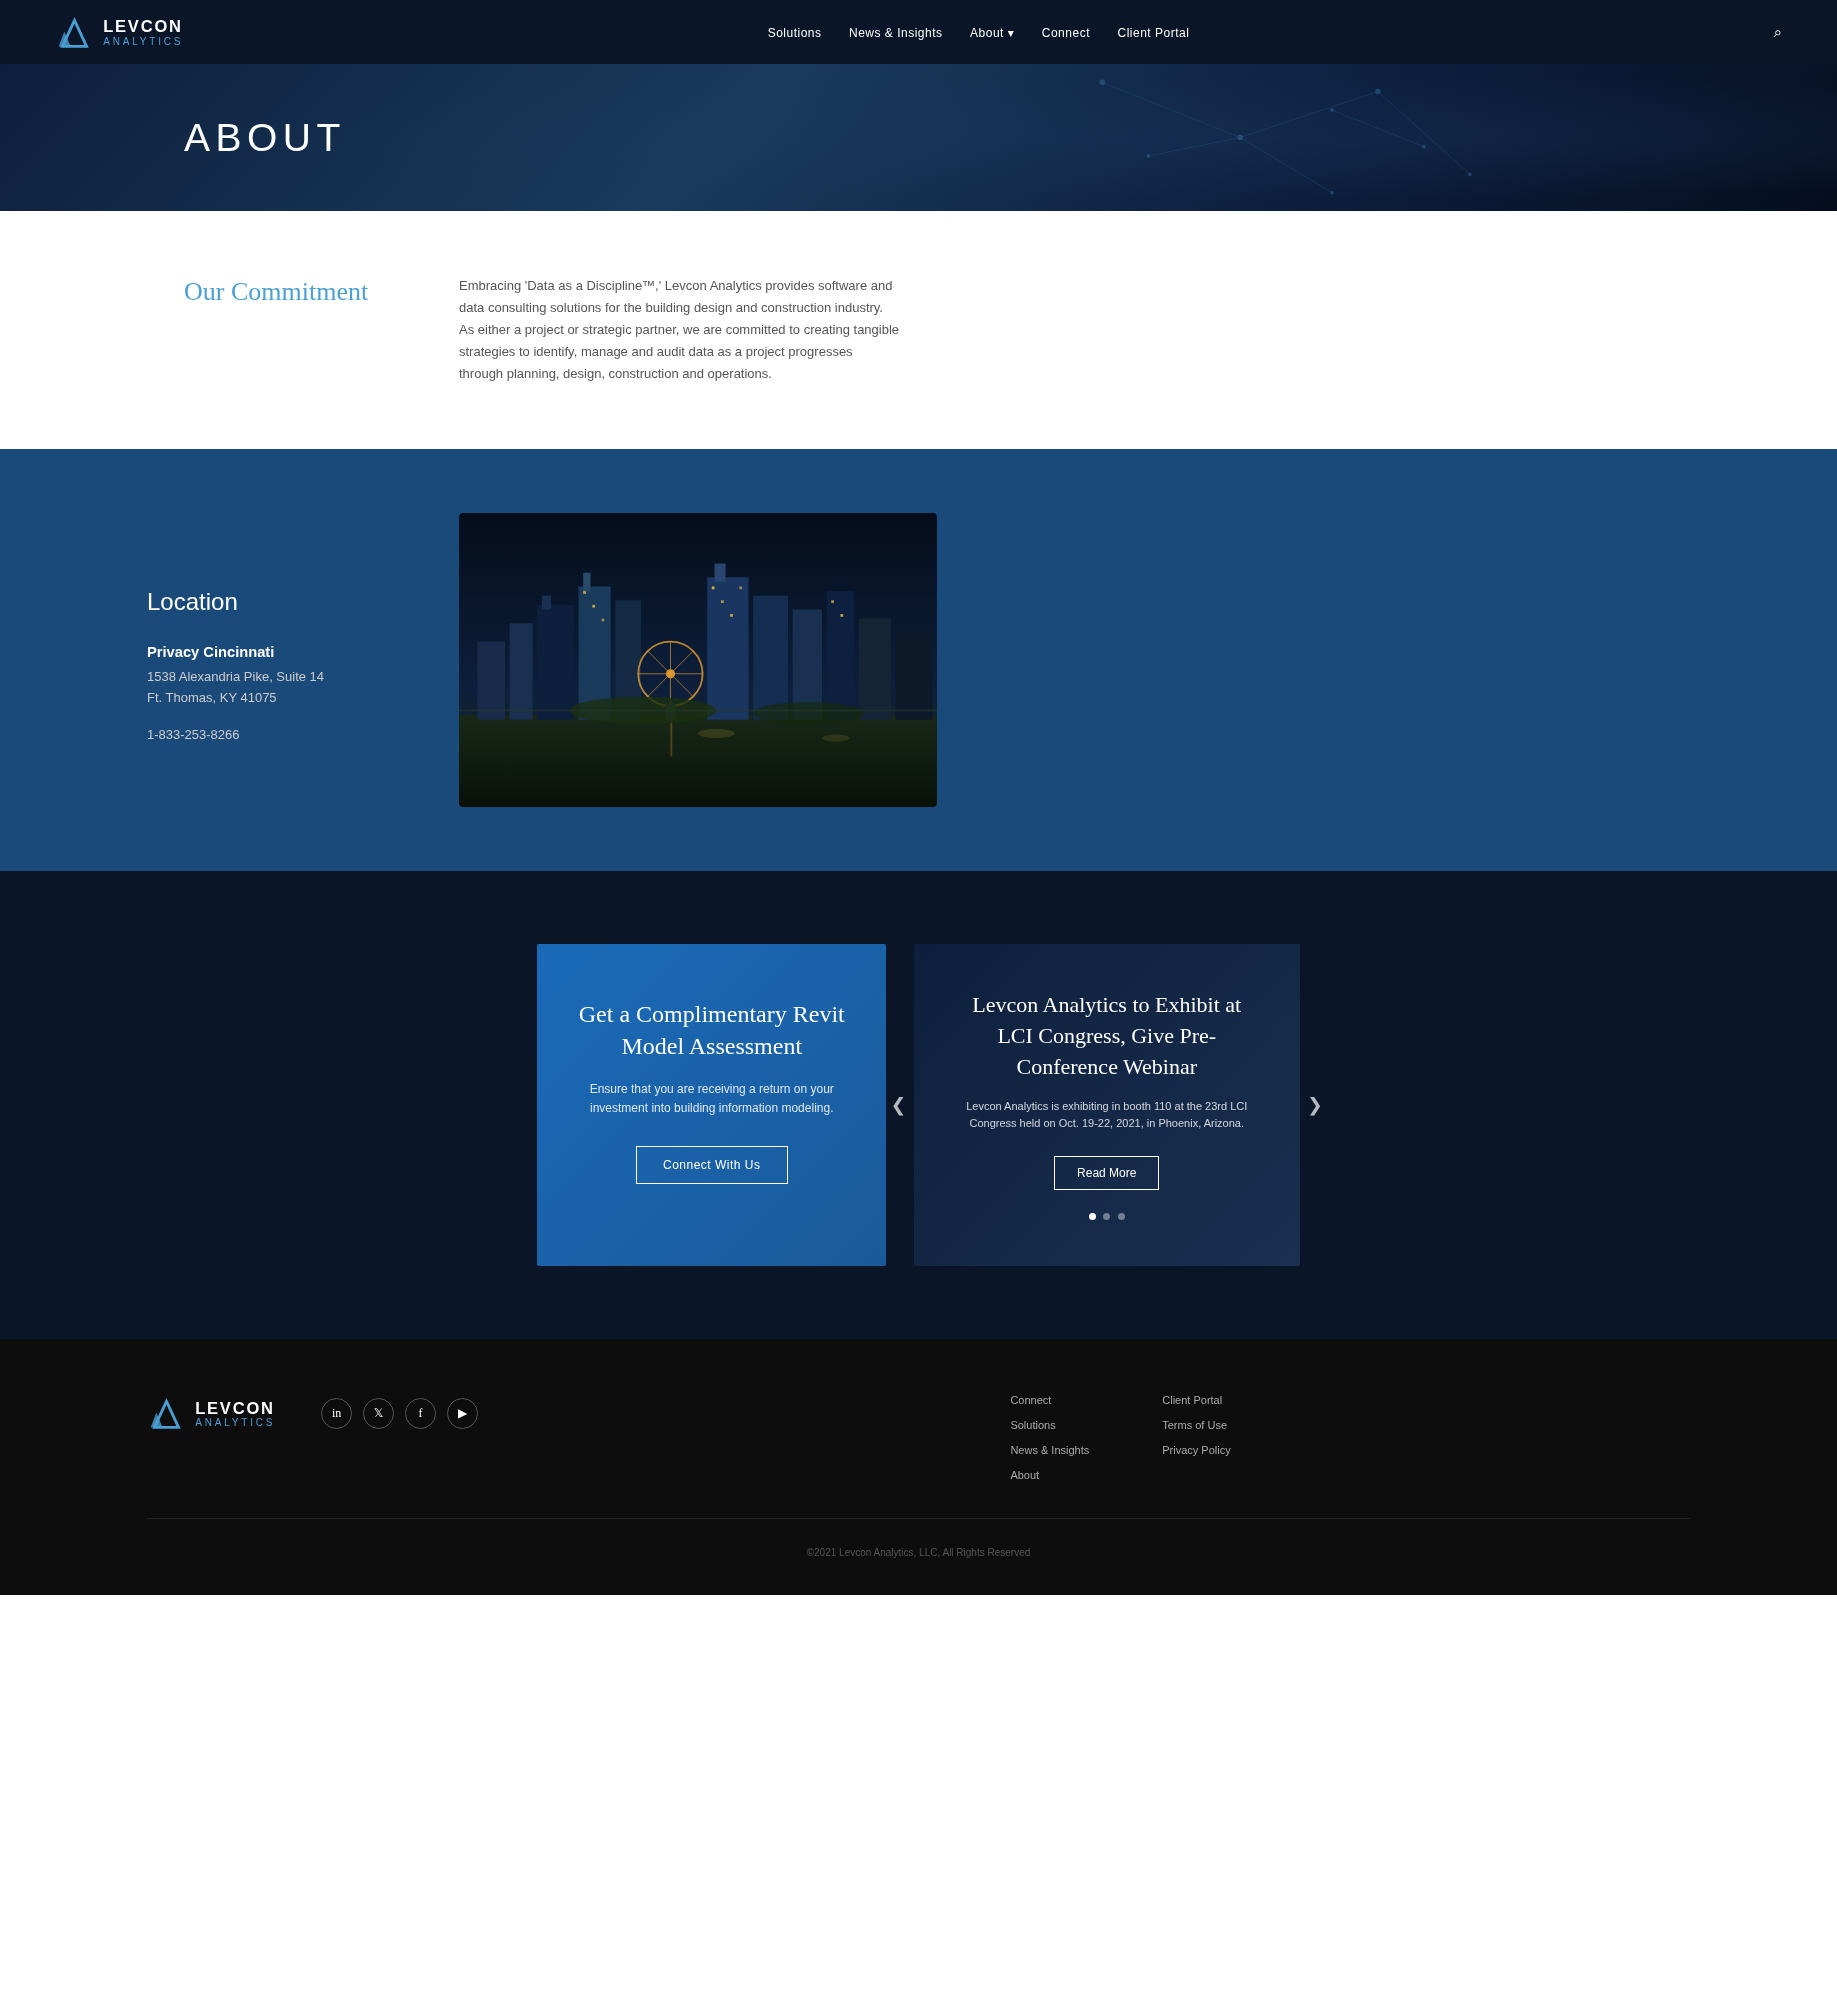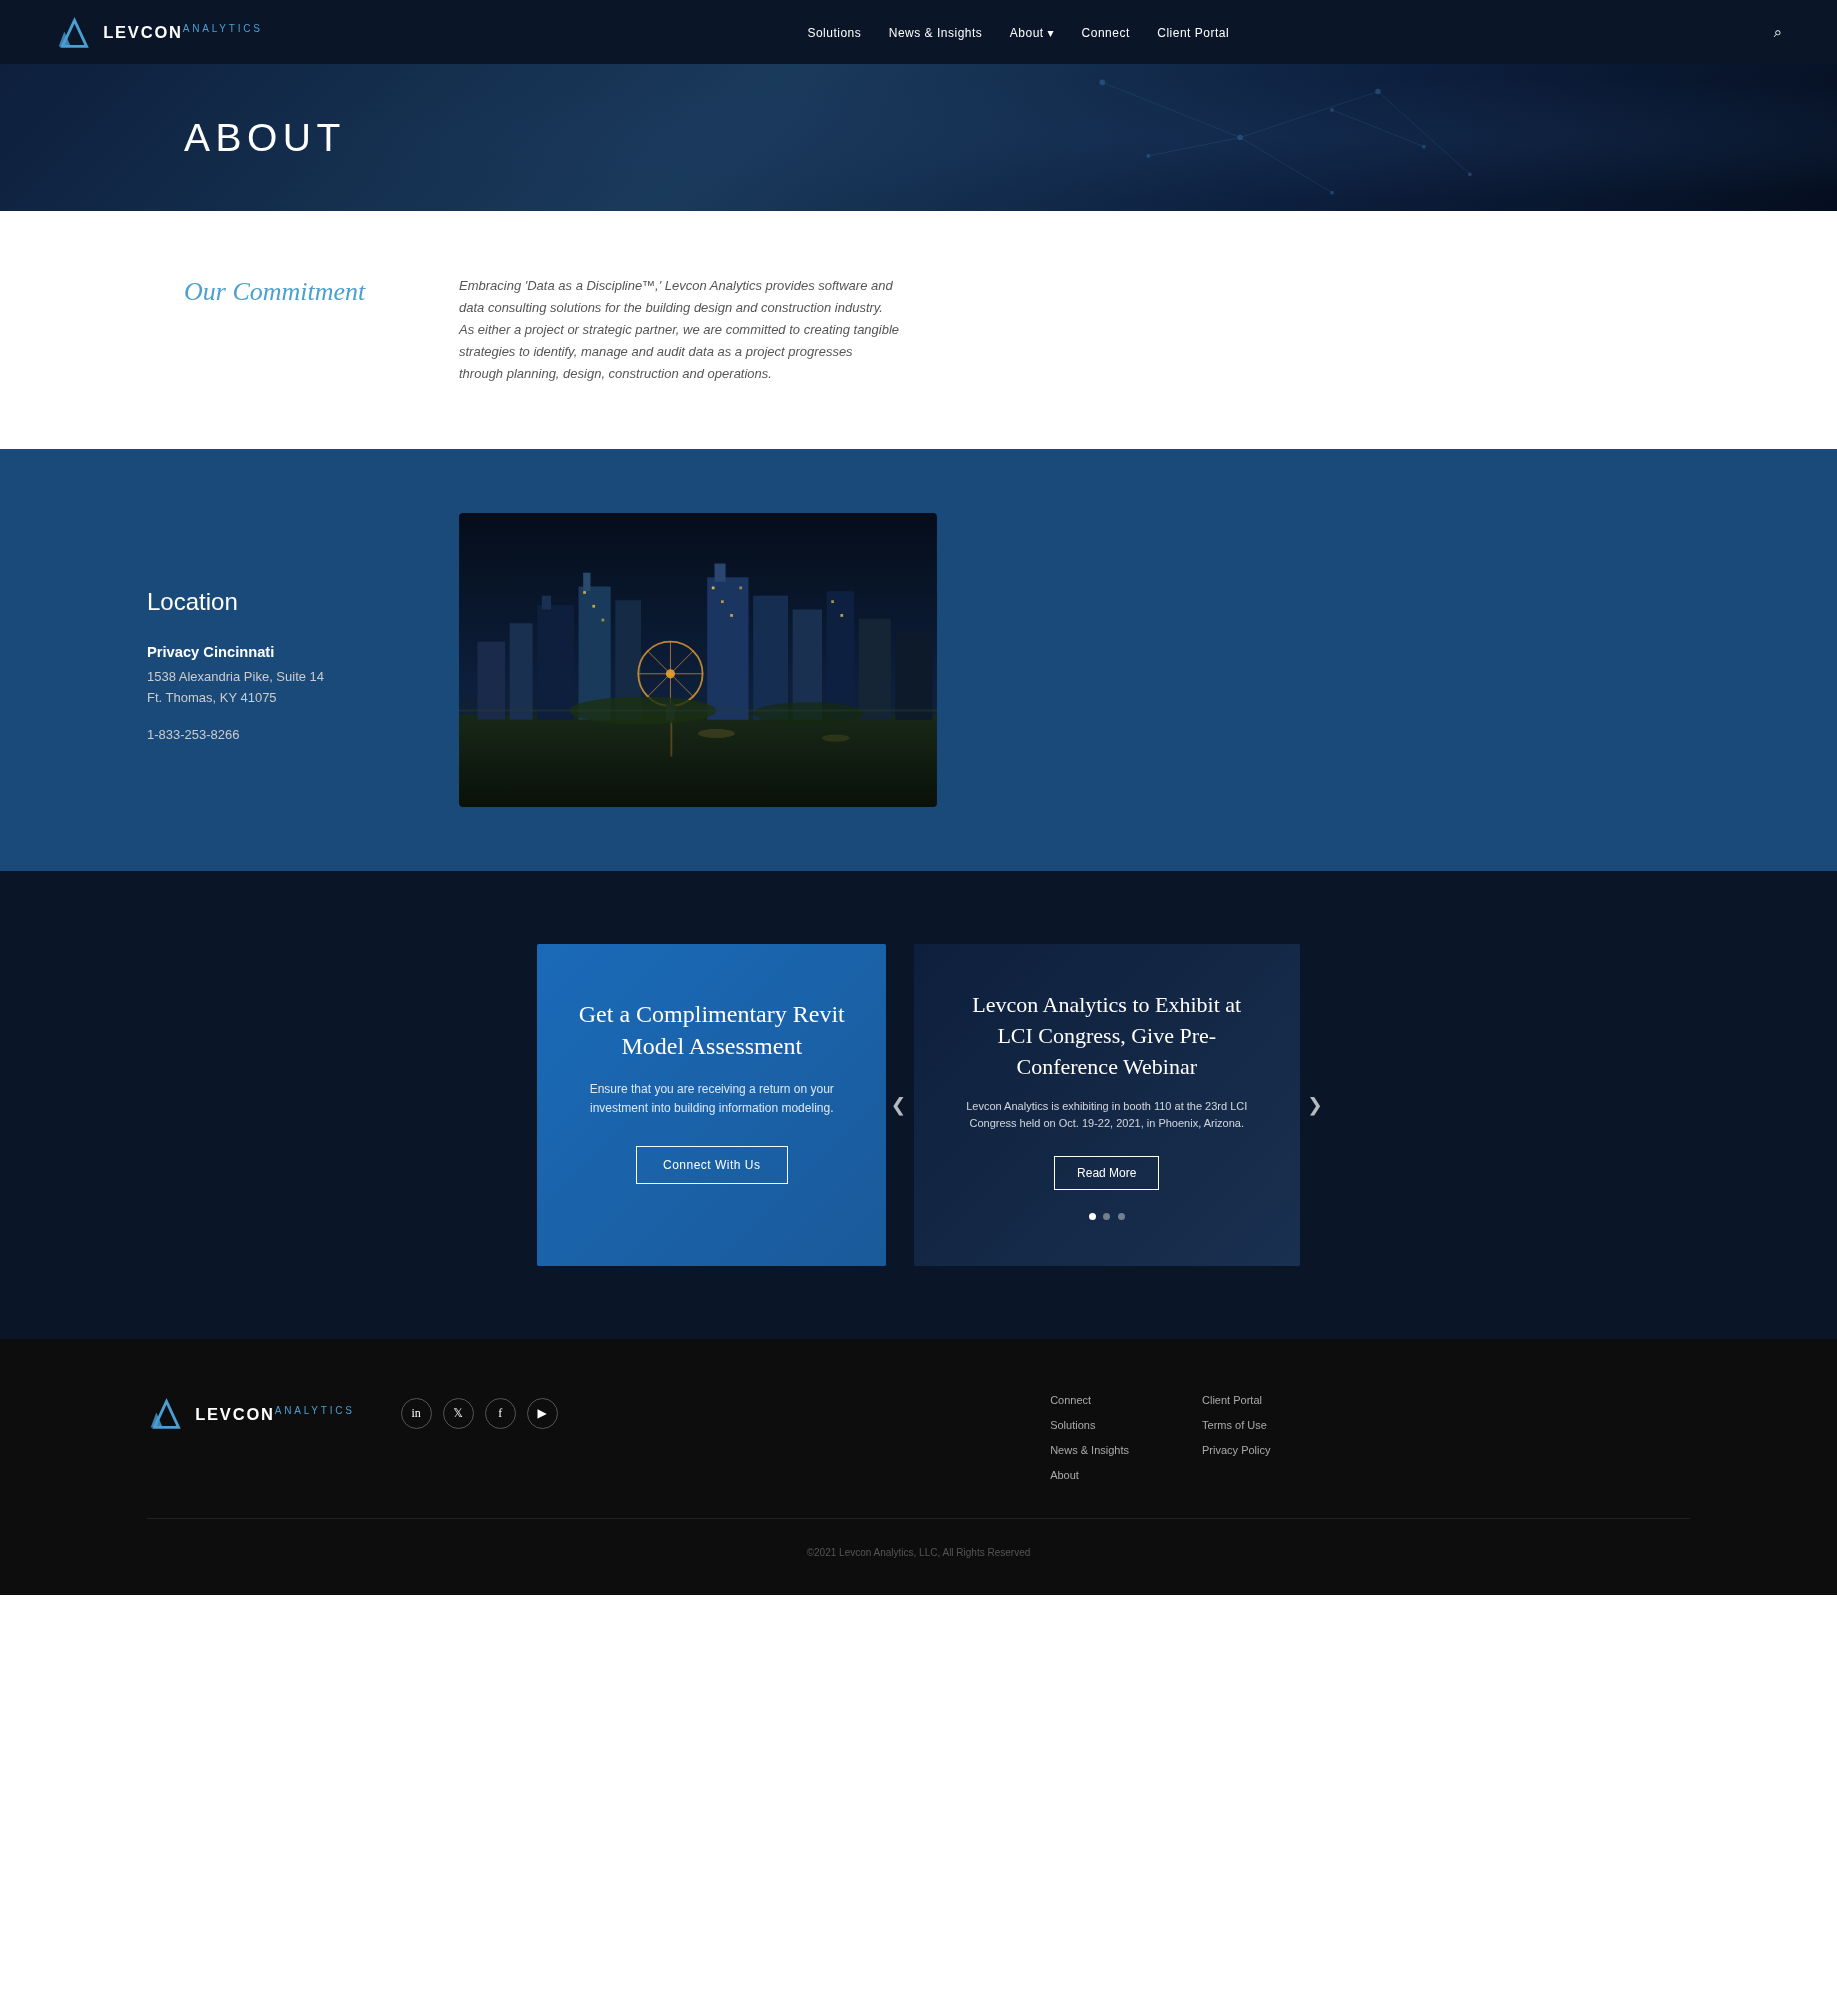--- a/index.html
+++ b/index.html
@@ -16,21 +16,21 @@
       position: relative;
       z-index: 10;
     }
     .logo-area {
       display: flex;
       align-items: center;
       gap: 9.2px;
     }
     .logo-text {
       display: flex;
-      flex-direction: row;
+      flex-direction: column;
       line-height: 1.1;
     }
     .logo-levcon {
       color: #fff;
       font-size: 16.5px;
       font-weight: 700;
       letter-spacing: 1.8px;
       font-family: Arial, sans-serif;
     }
     .logo-analytics {
@@ -95,21 +95,20 @@
       opacity: 0.3;
     }
 
     
     .commitment-section {
       background: #fff;
       padding: 64px 184px;
       display: flex;
       gap: 73px;
       align-items: flex-start;
-      font-style: italic;
     }
     .commitment-title {
       color: #4a9fd4;
       font-size: 26px;
       font-weight: 400;
       font-family: Georgia, serif;
       min-width: 202px;
       line-height: 1.3;
     }
     .commitment-text {

